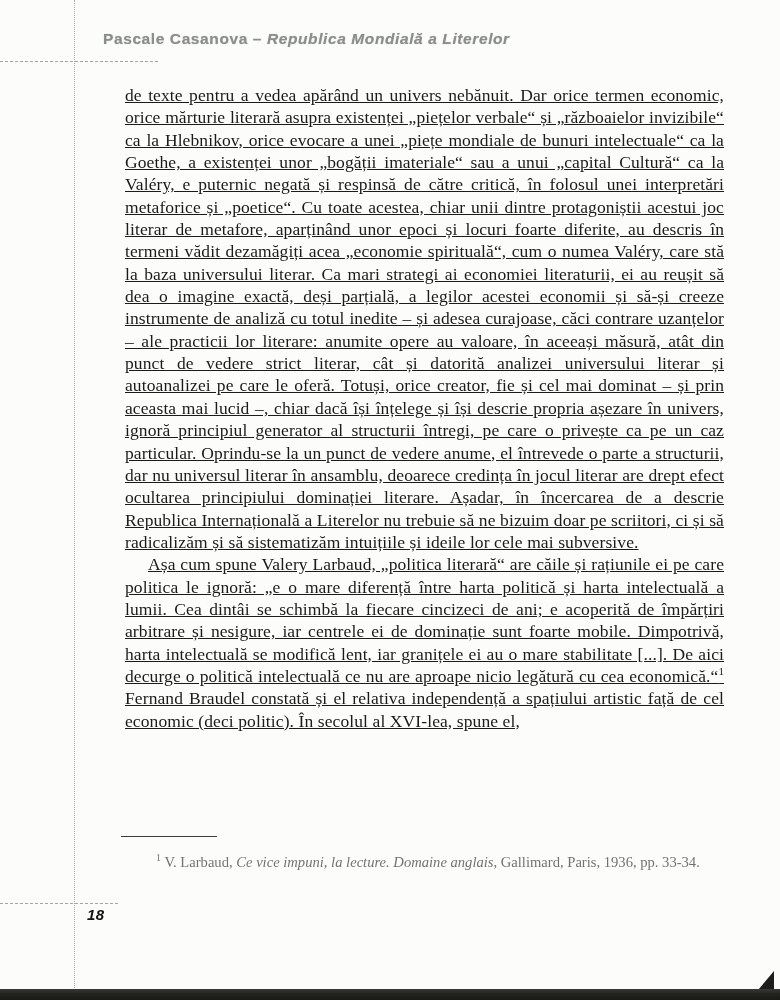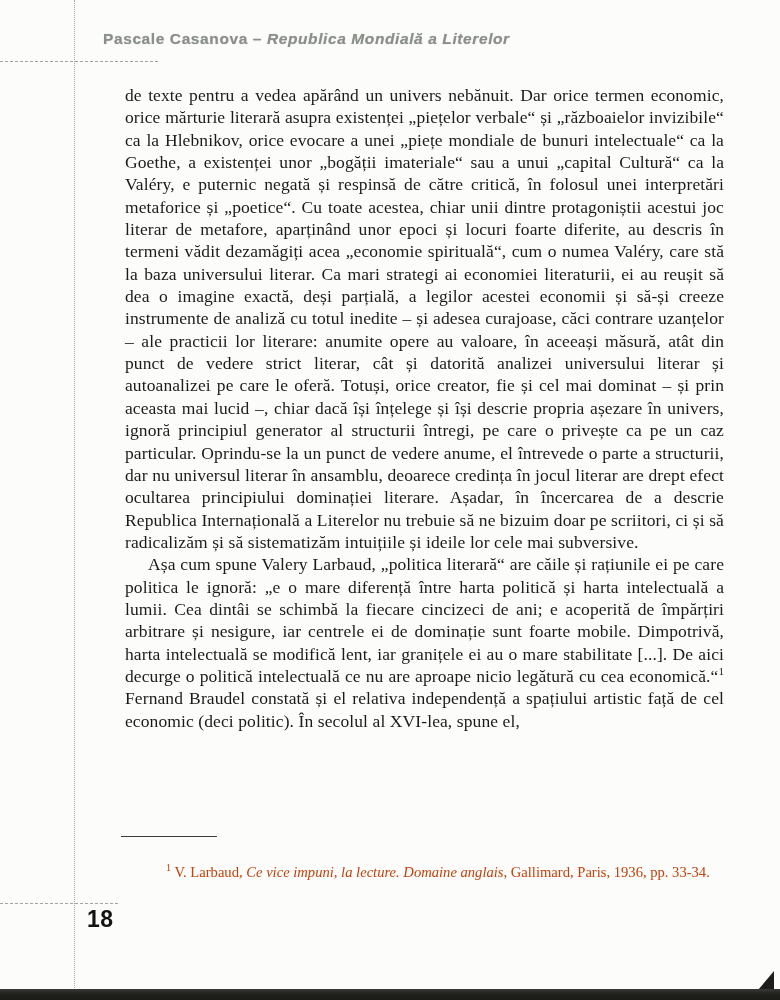--- a/index.html
+++ b/index.html
@@ -46,20 +46,21 @@
   
   .text-block {
     position: absolute;
     left: 125px; top: 84px;
     width: 599px;
     font-size: 17.5px;
     line-height: 22.35px;
     letter-spacing: 0.1px;
     text-align: justify;
     color: #1b1b1a;
+    text-decoration: underline;
   }
   .text-block p { margin: 0; }
   .para-indent { text-indent: 23px; }
   sup.fn-ref {
     font-size: 11px;
     line-height: 0;
     vertical-align: super;
   }
   
   .footnote-rule {
@@ -69,38 +70,39 @@
     border-top: 1.6px solid #3c3c3a;
   }
   .footnote {
     position: absolute;
     left: 125px; top: 845px;
     width: 602px;
     font-size: 14.6px;
     line-height: 19.5px;
     text-align: justify;
     text-indent: 23px;
-    color: #c2410c;
-    margin: 18px;
+    color: #737373;
+    margin: 8px;
   }
   .footnote .italic { font-style: italic; }
   .footnote sup {
     font-size: 10px;
     line-height: 0;
     vertical-align: super;
   }
   
   .page-number {
     position: absolute;
     left: 87px; top: 906px;
     font-family: "Liberation Sans", sans-serif;
     font-weight: bold;
-    font-size: 23px;
+    font-size: 15px;
     letter-spacing: 0.5px;
     color: #131312;
+    font-style: italic;
   }
   
   .scan-bottom-edge {
     position: absolute;
     left: 0; top: 989px;
     width: 780px; height: 11px;
     background: linear-gradient(to bottom, #3a3a38 0%, #23231f 40%, #191917 100%);
   }
   .scan-corner-shadow {
     position: absolute;

